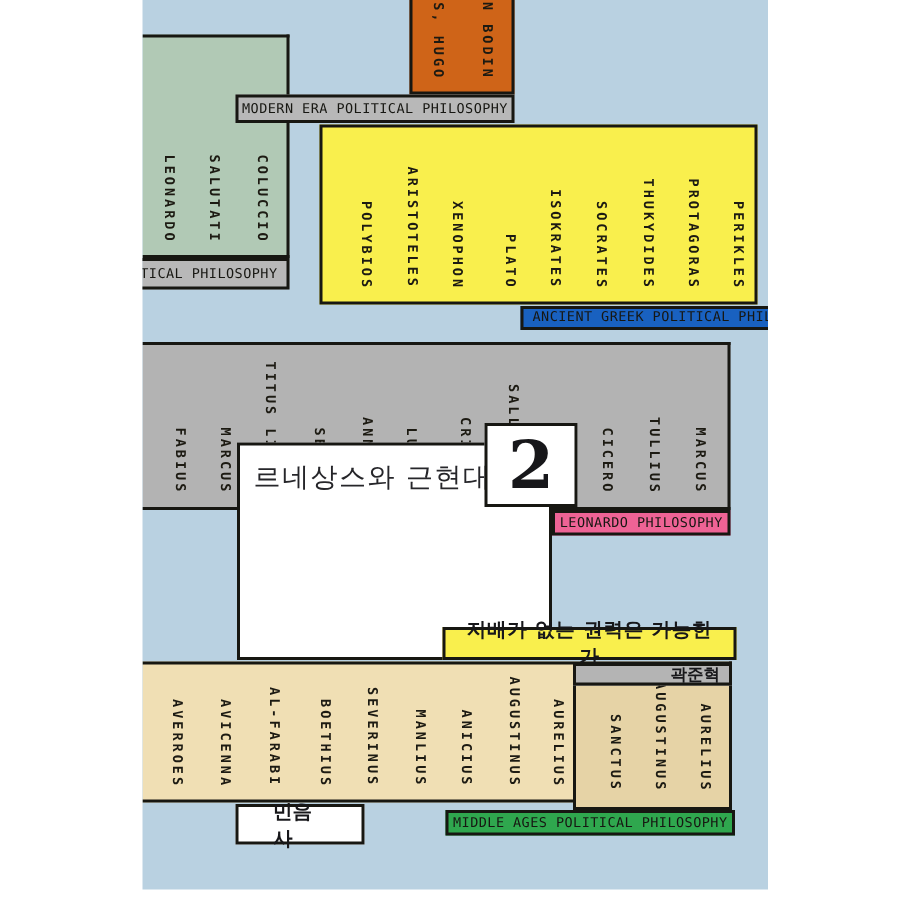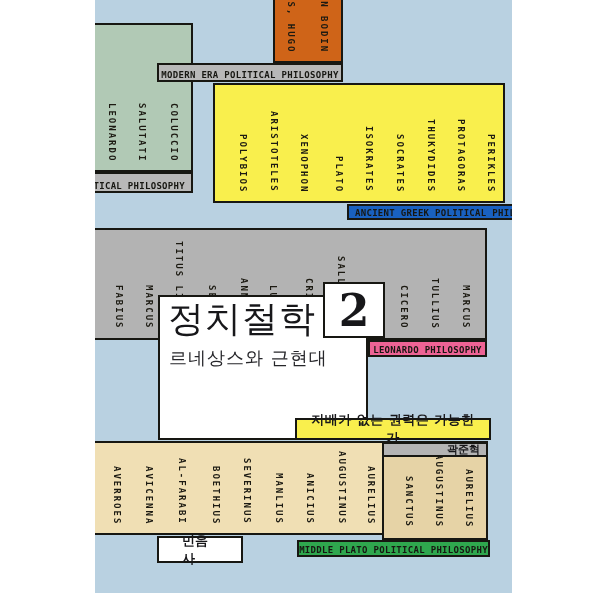--- a/index.html
+++ b/index.html
@@ -5,23 +5,23 @@
   html,body{margin:0;padding:0;}
   body{width:600px;height:600px;background:#ffffff;position:relative;
        font-family:"DejaVu Sans","Liberation Sans",sans-serif;}
   .cover{position:absolute;left:95px;top:0;width:417px;height:593px;
          background:#b9d1e1;overflow:hidden;}
   .block{position:absolute;border:2px solid #171712;box-sizing:border-box;}
   .vname{position:absolute;bottom:8px;writing-mode:vertical-rl;text-orientation:sideways;
          font-family:"DejaVu Sans Mono","Liberation Mono",monospace;
          font-weight:bold;font-size:9px;letter-spacing:2px;color:#1c1a12;white-space:nowrap;}
   .tag{position:absolute;border:2px solid #171712;box-sizing:border-box;
-       display:flex;align-items:flex-end;justify-content:center;
+       display:flex;align-items:center;justify-content:center;
        font-family:"DejaVu Sans Mono","Liberation Mono",monospace;
-       font-weight:bold;font-size:9px;letter-spacing:0.3px;color:#171712;
+       font-weight:normal;font-size:9px;letter-spacing:0.3px;color:#171712;
        white-space:nowrap;z-index:3;padding:0 4px;}
   .whitebox{position:absolute;background:#ffffff;border:2px solid #171712;box-sizing:border-box;}
   .title-kr{font-family:"DejaVu Serif","Liberation Serif",serif;font-size:36px;
             color:#17171a;letter-spacing:1px;line-height:1.0;margin:4px 0 0 8px;}
   .subtitle-kr{font-family:"DejaVu Serif","Liberation Serif",serif;font-size:18px;
             color:#26262a;letter-spacing:1px;margin:9px 0 0 9px;}
   .volume{width:100%;height:100%;display:flex;align-items:center;justify-content:center;
           font-family:"DejaVu Serif","Liberation Serif",serif;font-weight:bold;
           font-size:44px;color:#17171a;}
   .tagline{position:absolute;background:#f9ef4d;border:2px solid #171712;box-sizing:border-box;
@@ -87,21 +87,20 @@
     <div class="vname" style="left:304px">CICERO</div>
     <div class="vname" style="left:335px">TULLIUS</div>
     <div class="vname" style="left:366px">MARCUS</div>
   </div>
 
   <div class="tag" style="left:273px;top:340px;width:119px;height:17px;background:#ee6395;">
       <span>LEONARDO PHILOSOPHY</span>
     </div>
 
   <div class="whitebox" style="left:63px;top:295px;width:210px;height:145px;z-index:4;">
-    <div class="title-kr">정치철학</div>
     <div class="subtitle-kr">르네상스와 근현대</div>
   </div>
 
   <div class="whitebox" style="left:228px;top:282px;width:62px;height:56px;z-index:5;">
     <div class="volume">2</div>
   </div>
 
   <div class="tagline" style="left:200px;top:418px;width:196px;height:22px;text-align:center;">
       <span>지배가 없는 권력은 가능한가</span>
     </div>
@@ -122,20 +121,20 @@
     <div class="vname" style="left:271px">AURELIUS</div>
   </div>
 
   <div class="block" style="left:287px;top:455px;width:106px;height:85px;background:#e6d3a6;z-index:2;">
     <div class="vname" style="left:20px;bottom:10px">SANCTUS</div>
     <div class="vname" style="left:50px;bottom:10px">AUGUSTINUS</div>
     <div class="vname" style="left:80px;bottom:10px">AURELIUS</div>
   </div>
 
   <div class="tag" style="left:202px;top:540px;width:193px;height:17px;background:#2fa74e;">
-      <span>MIDDLE PLATO POLITICAL PHILOSOPHY</span>
+      <span>MIDDLE AGES POLITICAL PHILOSOPHY</span>
     </div>
 
   <div class="publisher" style="left:62px;top:536px;width:86px;height:27px;">
       <span>민음사</span>
     </div>
 
 </div>
 
 </body></html>

